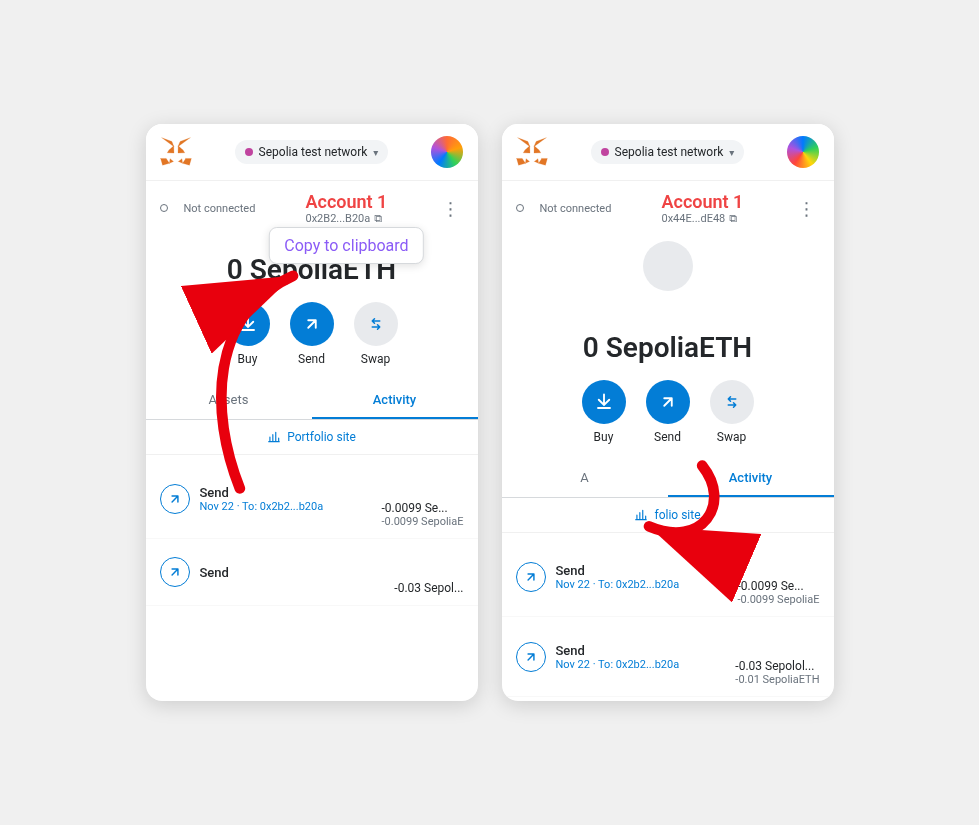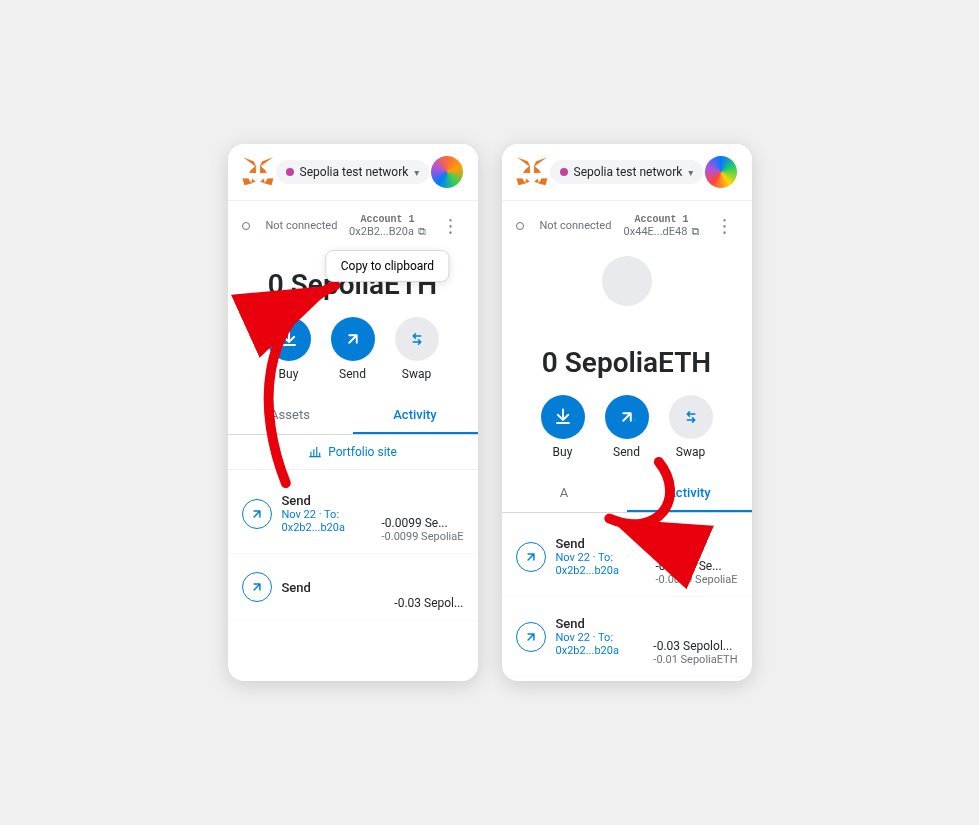--- a/index.html
+++ b/index.html
@@ -14,21 +14,21 @@
       overflow: hidden;
     }
     .container {
       display: flex;
       gap: 24px;
       padding: 40px;
     }
     .phone-card {
       background: #ffffff;
       border-radius: 16px;
-      width: 250px;
+      width: 332px;
       box-shadow: 0 4px 20px rgba(0,0,0,0.15);
       overflow: hidden;
       position: relative;
     }
     
     .phone-header {
       display: flex;
       align-items: center;
       justify-content: space-between;
       padding: 12px 14px;
@@ -93,24 +93,23 @@
     .not-connected-dot {
       width: 8px;
       height: 8px;
       border-radius: 50%;
       border: 1.5px solid #6a737d;
     }
     .account-info {
       text-align: center;
     }
     .account-name {
-      font-size: 10px;
+      font-size: 18px;
       font-weight: 600;
-      color: #737373;
-      font-family: Liberation Mono, monospace;
+      color: #ef4444;
     }
     .account-address {
       display: flex;
       align-items: center;
       gap: 4px;
       font-size: 11px;
       color: #6a737d;
     }
     .copy-icon {
       font-size: 11px;
@@ -128,22 +127,22 @@
     }
     .tooltip-box {
       position: absolute;
       top: 36px;
       left: 50%;
       transform: translateX(-50%);
       background: white;
       border: 1px solid #d6d9dc;
       border-radius: 8px;
       padding: 8px 14px;
-      font-size: 12px;
-      color: #000000;
+      font-size: 16px;
+      color: #8b5cf6;
       white-space: nowrap;
       box-shadow: 0 2px 8px rgba(0,0,0,0.12);
       z-index: 10;
     }
     
     .balance-section {
       text-align: center;
       padding: 24px 14px 16px;
     }
     .balance-amount {
@@ -509,20 +508,26 @@
           </button>
           <span class="action-label">Swap</span>
         </div>
       </div>
 
       <div class="tabs-row">
         <div class="tab">A</div>
         <div class="tab active">Activity</div>
       </div>
 
+      <div class="portfolio-link">
+        <svg width="14" height="14" viewBox="0 0 24 24">
+            <path d="M3 20h18M5 20V12M10 20V8M15 20V4M20 20v-6" stroke="#037dd6" stroke-width="2" fill="none" stroke-linecap="round"></path>
+          </svg>
+        <span>folio site</span>
+      </div>
 
       <div class="tx-list">
         <div class="tx-item">
           <div class="tx-icon">
             <svg width="14" height="14" viewBox="0 0 24 24">
                 <path d="M7 17L17 7M7 7h10v10" stroke="#037dd6" stroke-width="2.5" fill="none" stroke-linecap="round" stroke-linejoin="round"></path>
               </svg>
           </div>
           <div class="tx-details">
             <div class="tx-name">Send</div>

